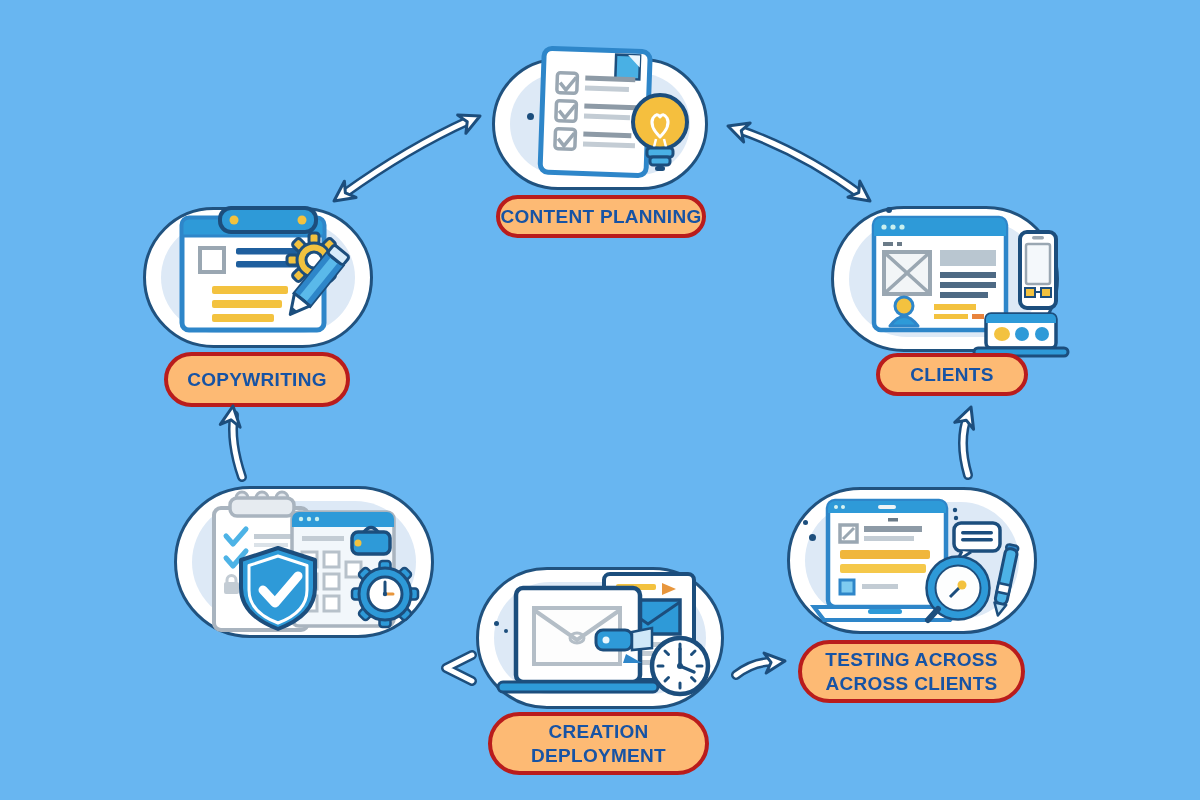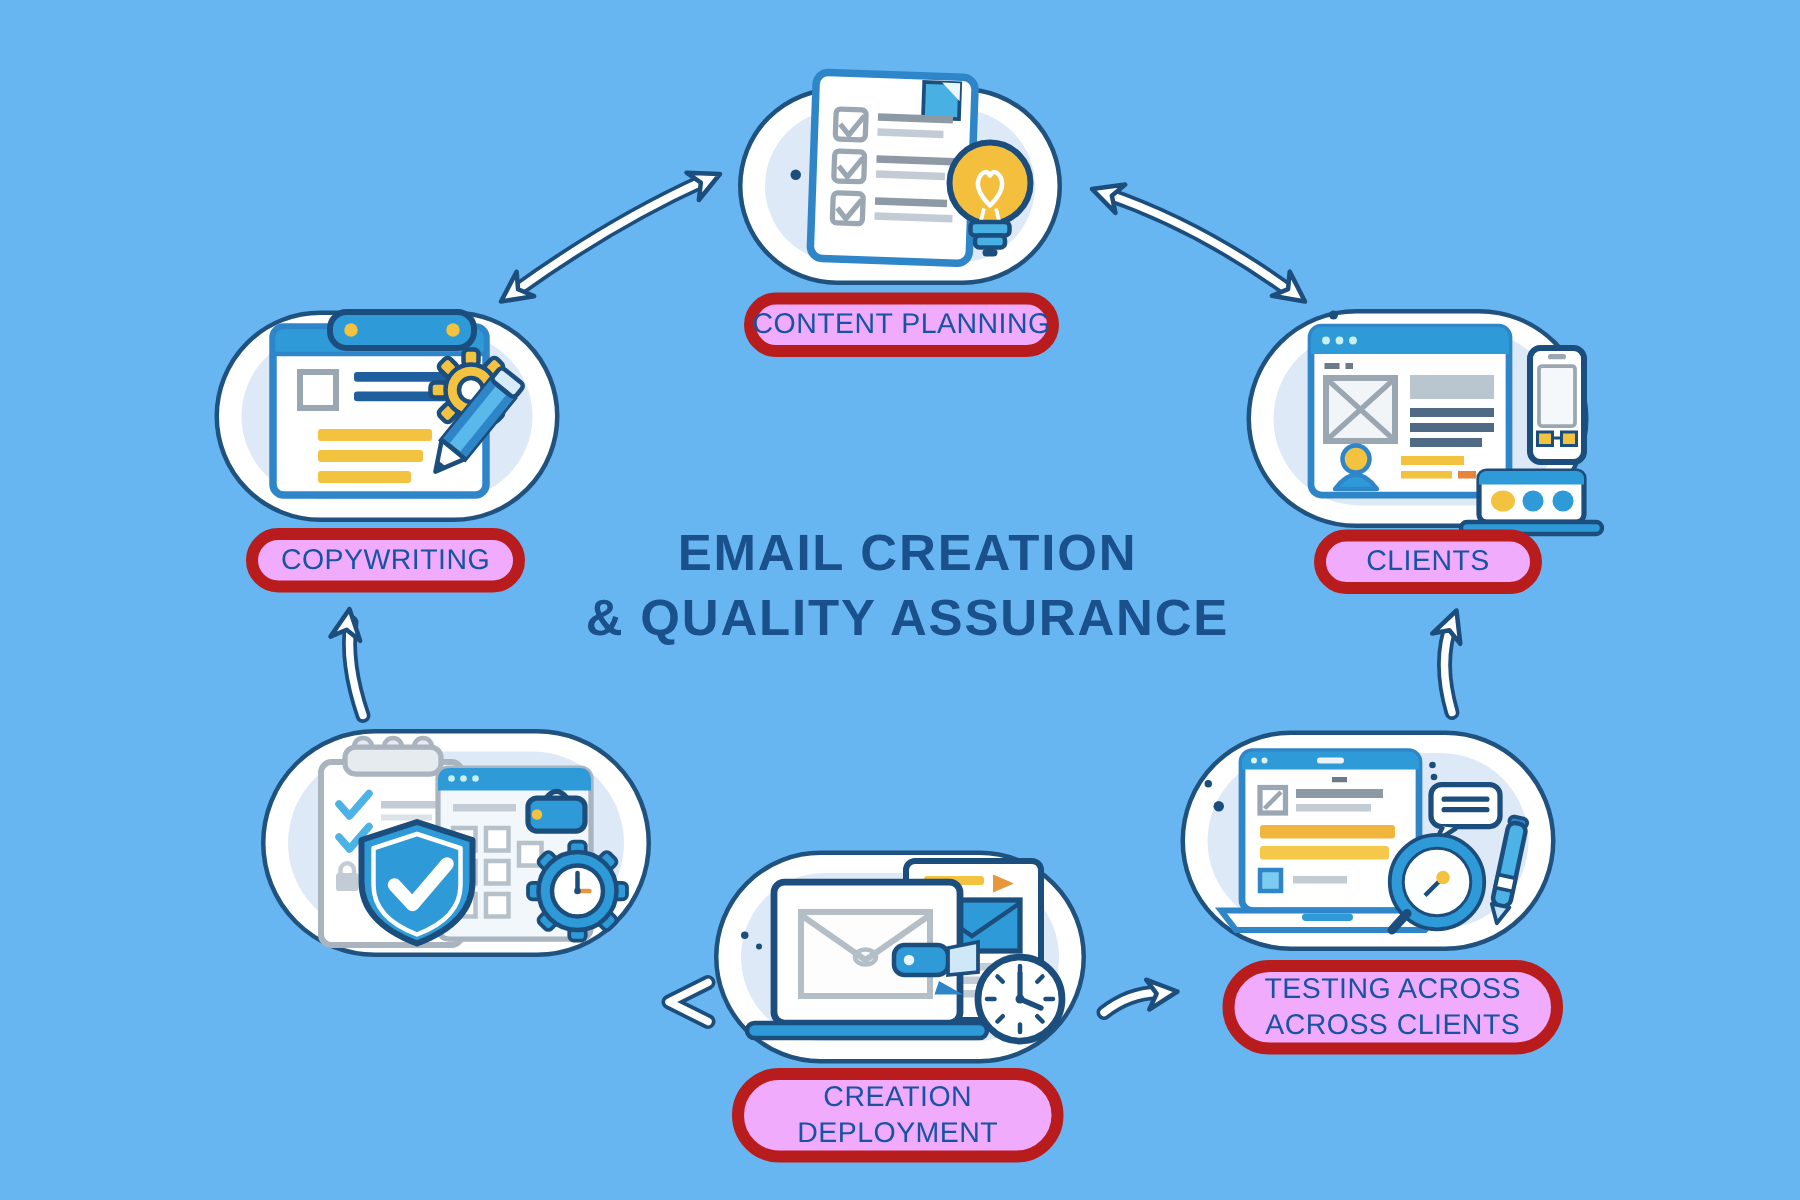--- a/index.html
+++ b/index.html
@@ -4,41 +4,37 @@
 <style>
   html,body{margin:0;padding:0;background:#68b6f1;}
   .stage{
     position:relative;width:1200px;height:800px;overflow:hidden;
     background:#68b6f1;font-family:"Liberation Sans",sans-serif;
   }
   .blob{position:absolute;background:#ffffff;border:3px solid #20527f;border-radius:78px;box-sizing:border-box;}
   .oval{position:absolute;left:15px;right:15px;top:12px;bottom:12px;background:#dde9f6;border-radius:72px;}
   .art{position:absolute;}
   .pill{
-    position:absolute;background:#f0abfc;border:8px solid #b91c1c;border-radius:34px;
+    position:absolute;background:#fdba74;border:4px solid #b91c1c;border-radius:34px;
     display:flex;flex-direction:column;justify-content:center;align-items:center;
-    box-sizing:border-box;color:#1753a4;font-weight:normal;text-align:center;letter-spacing:.3px;
+    box-sizing:border-box;color:#1753a4;font-weight:bold;text-align:center;letter-spacing:.3px;
   }
   .pill span{display:block;font-size:19px;line-height:1.24;white-space:nowrap;}
   .title{
     position:absolute;left:330px;top:348px;width:550px;text-align:center;
     color:#1a508c;font-weight:bold;font-size:34px;letter-spacing:1.2px;line-height:1.26;
   }
   .dot{position:absolute;background:#1c4e7d;border-radius:50%;}
   svg{display:block;overflow:visible;}
 </style>
 </head>
 <body>
 
 <div class="stage">
 
-  <div class="title">
-    <div>EMAIL CREATION</div>
-    <div>&amp; QUALITY ASSURANCE</div>
-  </div>
 
   <div class="blob" style="left:492px;top:58px;width:216px;height:132px;border-radius:66px;">
     <div class="oval"></div>
   </div>
   <svg class="art" style="left:492px;top:36px;" width="220" height="164" viewBox="0 0 220 164">
     <g transform="rotate(2 105 80)">
       <rect x="50" y="14" width="106" height="124" rx="8" fill="#ffffff" stroke="#2e86c9" stroke-width="5"></rect>
       <rect x="122" y="18" width="24" height="24" fill="#49b0e4" stroke="#1c4e7d" stroke-width="2.5"></rect>
       <polygon points="134,18 146,30 146,18" fill="#eaf6fd"></polygon>
       <g fill="none" stroke="#9aa7b2" stroke-width="3.5">
@@ -106,21 +102,21 @@
     </g>
     <g transform="translate(194,55) rotate(129)">
       <rect x="8" y="-10" width="52" height="20" fill="#5ab9ea" stroke="#1c4e7d" stroke-width="3.5"></rect>
       <rect x="8" y="-10" width="52" height="5.5" fill="#2e86c9"></rect>
       <rect x="8" y="4.5" width="52" height="5.5" fill="#2e86c9"></rect>
       <rect x="-3" y="-10" width="11" height="20" rx="3" fill="#d7ecfa" stroke="#1c4e7d" stroke-width="3"></rect>
       <polygon points="60,-10 79,0 60,10" fill="#ffffff" stroke="#1c4e7d" stroke-width="3" stroke-linejoin="round"></polygon>
       <polygon points="72,-3.5 79,0 72,3.5" fill="#1c4e7d"></polygon>
     </g>
   </svg>
-  <div class="pill" style="left:164px;top:352px;width:186px;height:43px;">
+  <div class="pill" style="left:164px;top:352px;width:186px;height:55px;">
     <span>COPYWRITING</span>
   </div>
 
   <div class="blob" style="left:831px;top:206px;width:228px;height:146px;border-radius:73px;">
     <div class="oval"></div>
   </div>
   <svg class="art" style="left:830px;top:202px;" width="240" height="160" viewBox="0 0 240 160">
     <rect x="44" y="16" width="132" height="112" rx="7" fill="#ffffff" stroke="#2e86c9" stroke-width="4.5"></rect>
     <path d="M51,16 h118 a7,7 0 0 1 7,7 v11 h-132 v-11 a7,7 0 0 1 7,-7 z" fill="#2e9ad8"></path>
     <circle cx="54" cy="25" r="2.6" fill="#c9f0ef"></circle>
@@ -188,21 +184,21 @@
       <rect x="-6" y="36" width="12" height="9" fill="#ffffff" stroke="#1c4e7d" stroke-width="2.5"></rect>
       <polygon points="-6,56 0,68 6,56" fill="#bfe2f6" stroke="#1c4e7d" stroke-width="2.5" stroke-linejoin="round"></polygon>
     </g>
     <circle cx="168" cy="99" r="27" fill="#fdfefe" stroke="#2e9ad8" stroke-width="8"></circle>
     <circle cx="168" cy="99" r="31.5" fill="none" stroke="#1c4e7d" stroke-width="2.5"></circle>
     <circle cx="168" cy="99" r="22.5" fill="none" stroke="#1c4e7d" stroke-width="2"></circle>
     <path d="M160,108 l10,-10" stroke="#1c4e7d" stroke-width="3"></path>
     <circle cx="172" cy="96" r="4.5" fill="#f3c23f"></circle>
     <path d="M148,120 l-10,11" stroke="#1c4e7d" stroke-width="6" stroke-linecap="round"></path>
   </svg>
-  <div class="pill" style="left:815px;top:640px;width:227px;height:63px;">
+  <div class="pill" style="left:798px;top:640px;width:227px;height:63px;">
     <span>TESTING ACROSS</span>
     <span>ACROSS CLIENTS</span>
   </div>
 
   <div class="blob" style="left:476px;top:567px;width:248px;height:142px;border-radius:71px;">
     <div class="oval"></div>
   </div>
   <svg class="art" style="left:476px;top:566px;" width="250" height="146" viewBox="0 0 250 146">
     <rect x="128" y="8" width="90" height="106" rx="6" fill="#ffffff" stroke="#1c4e7d" stroke-width="4"></rect>
     <rect x="140" y="18" width="40" height="6" rx="2" fill="#f3c23f"></rect>

